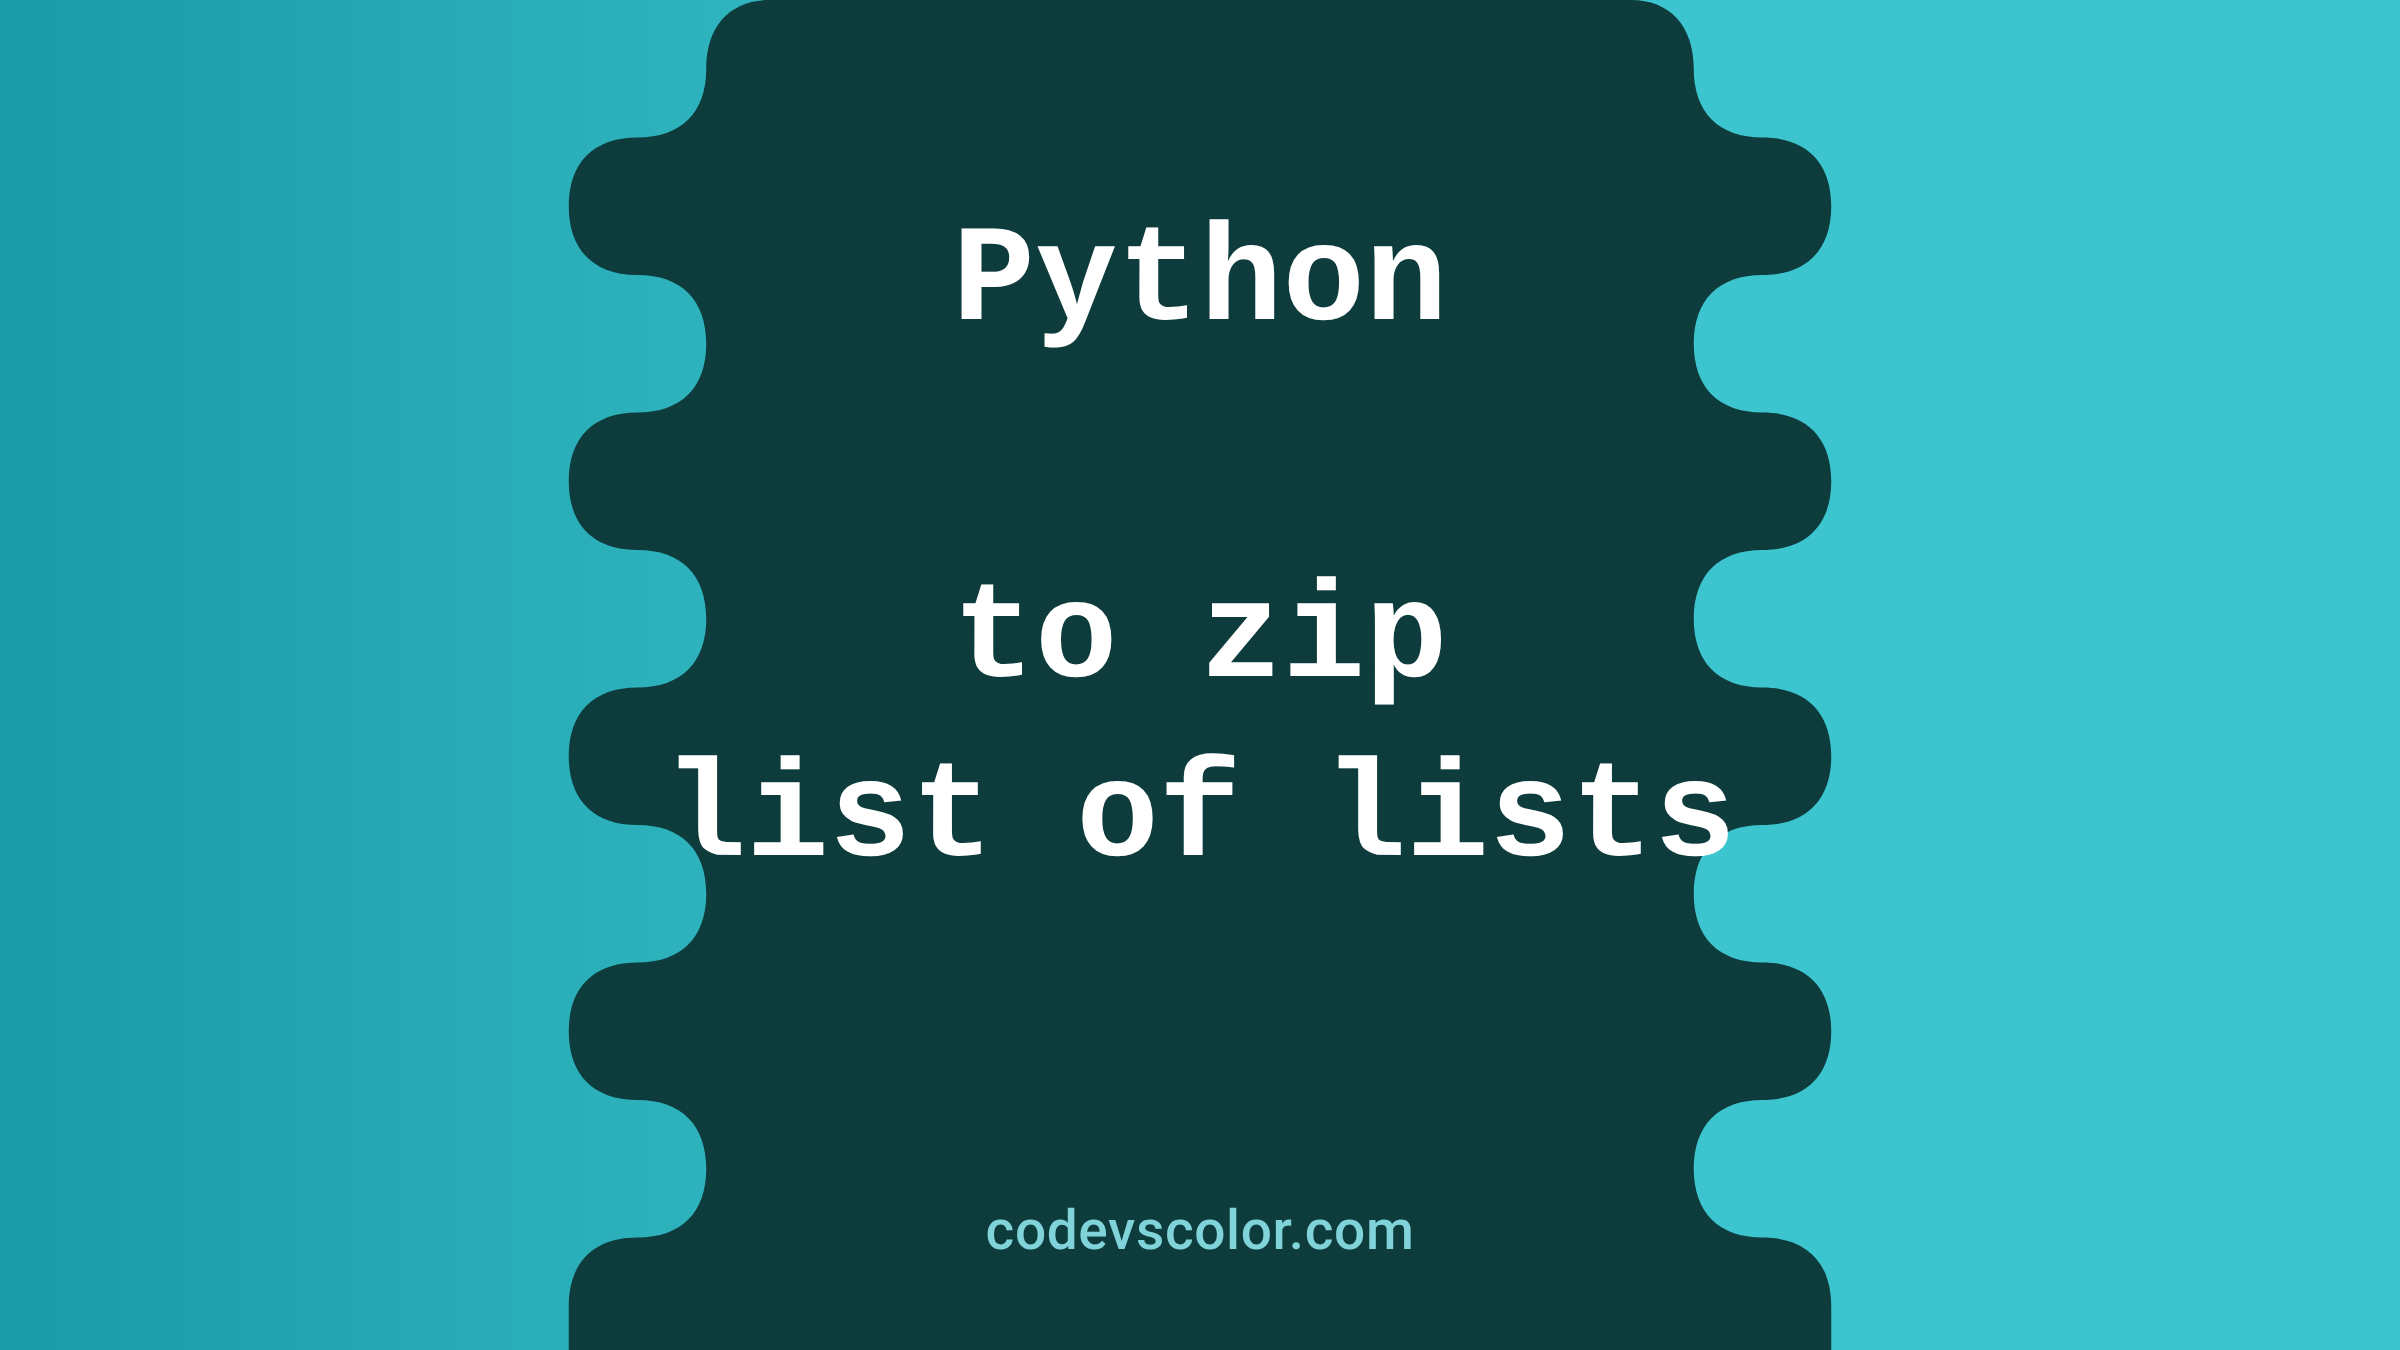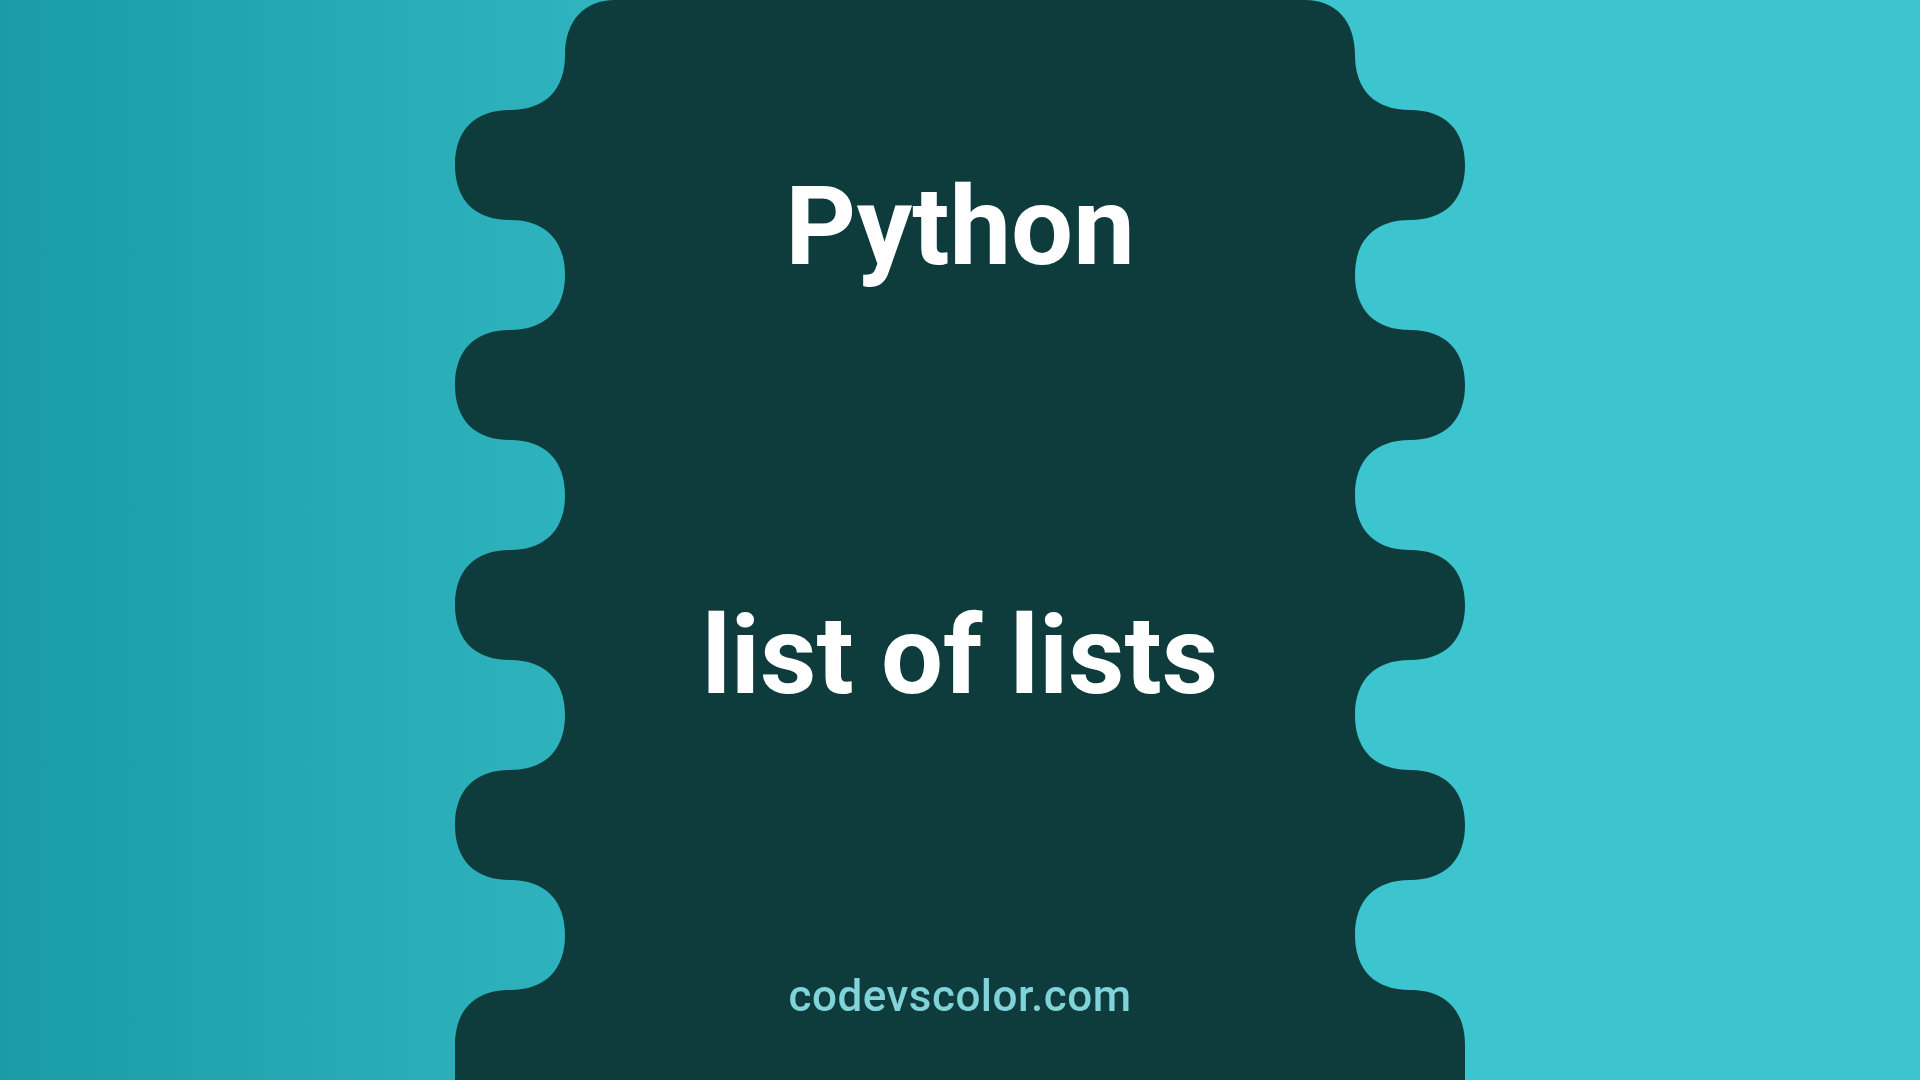--- a/index.html
+++ b/index.html
@@ -31,24 +31,25 @@
     position: absolute;
     top: 155px;
     left: 50%;
     transform: translateX(-50%);
     width: 900px;
     text-align: center;
     color: #ffffff;
     font-size: 110px;
     font-weight: 700;
     line-height: 1.3;
+    font-family: Liberation Mono, monospace;
   }
   .site {
     position: absolute;
-    bottom: 58px;
+    bottom: 70px;
     left: 50%;
     transform: translateX(-50%);
     color: #7fd3d9;
     font-size: 44px;
     font-weight: 500;
     letter-spacing: 0.5px;
   }
 </style>
 </head>
 <body>
@@ -100,19 +101,19 @@
       C 120 130 140 110 175 110
       C 210 110 230 90 230 55
       C 230 20 250 0 280 0
       Z
     "></path>
   </svg>
 
   <div class="title">
     <span>Python</span><br>
     <br>
-    <br>
+    <span>to zip</span><br>
     <span>list of lists</span>
   </div>
 
   <div class="site">codevscolor.com</div>
 
 </div>
 
 </body></html>

